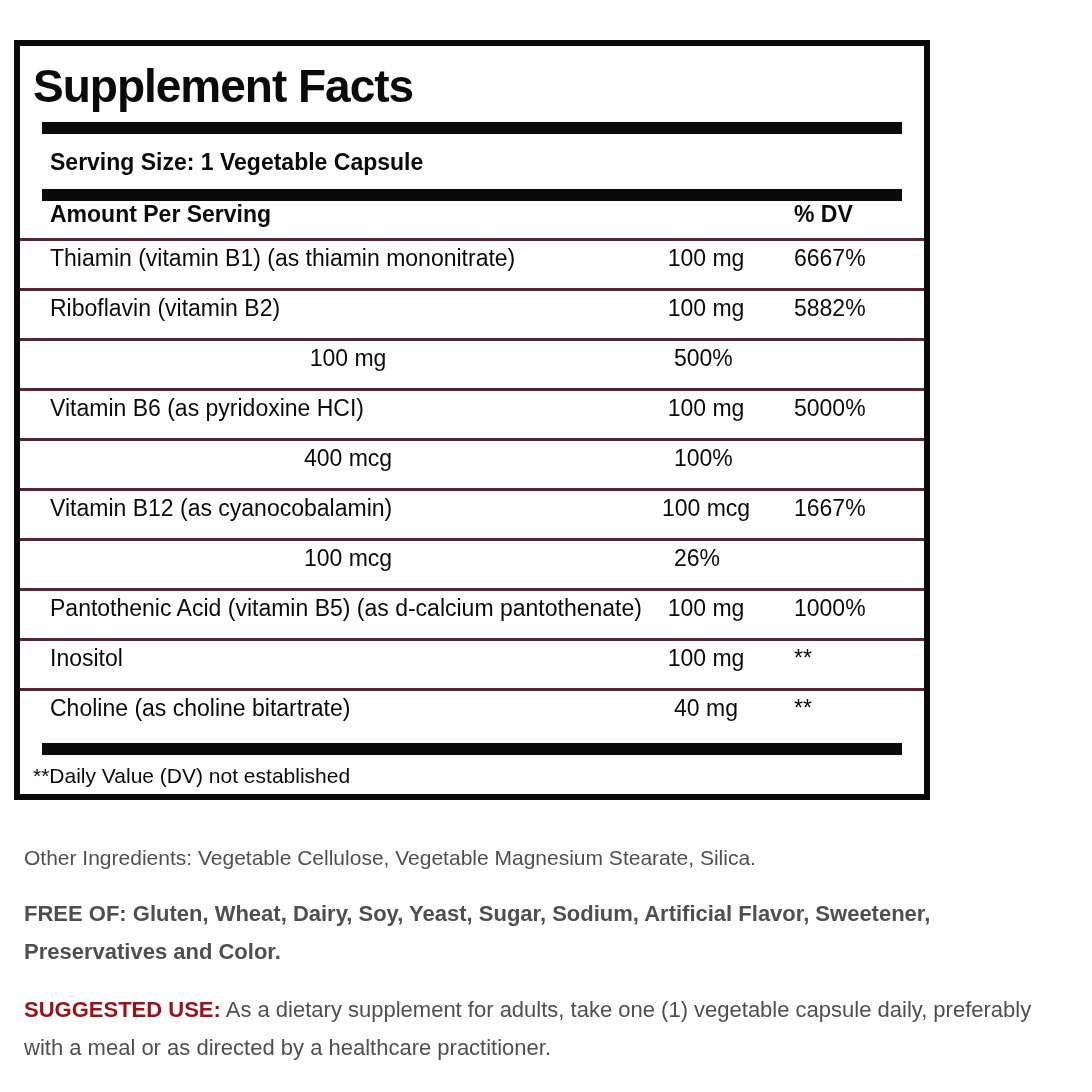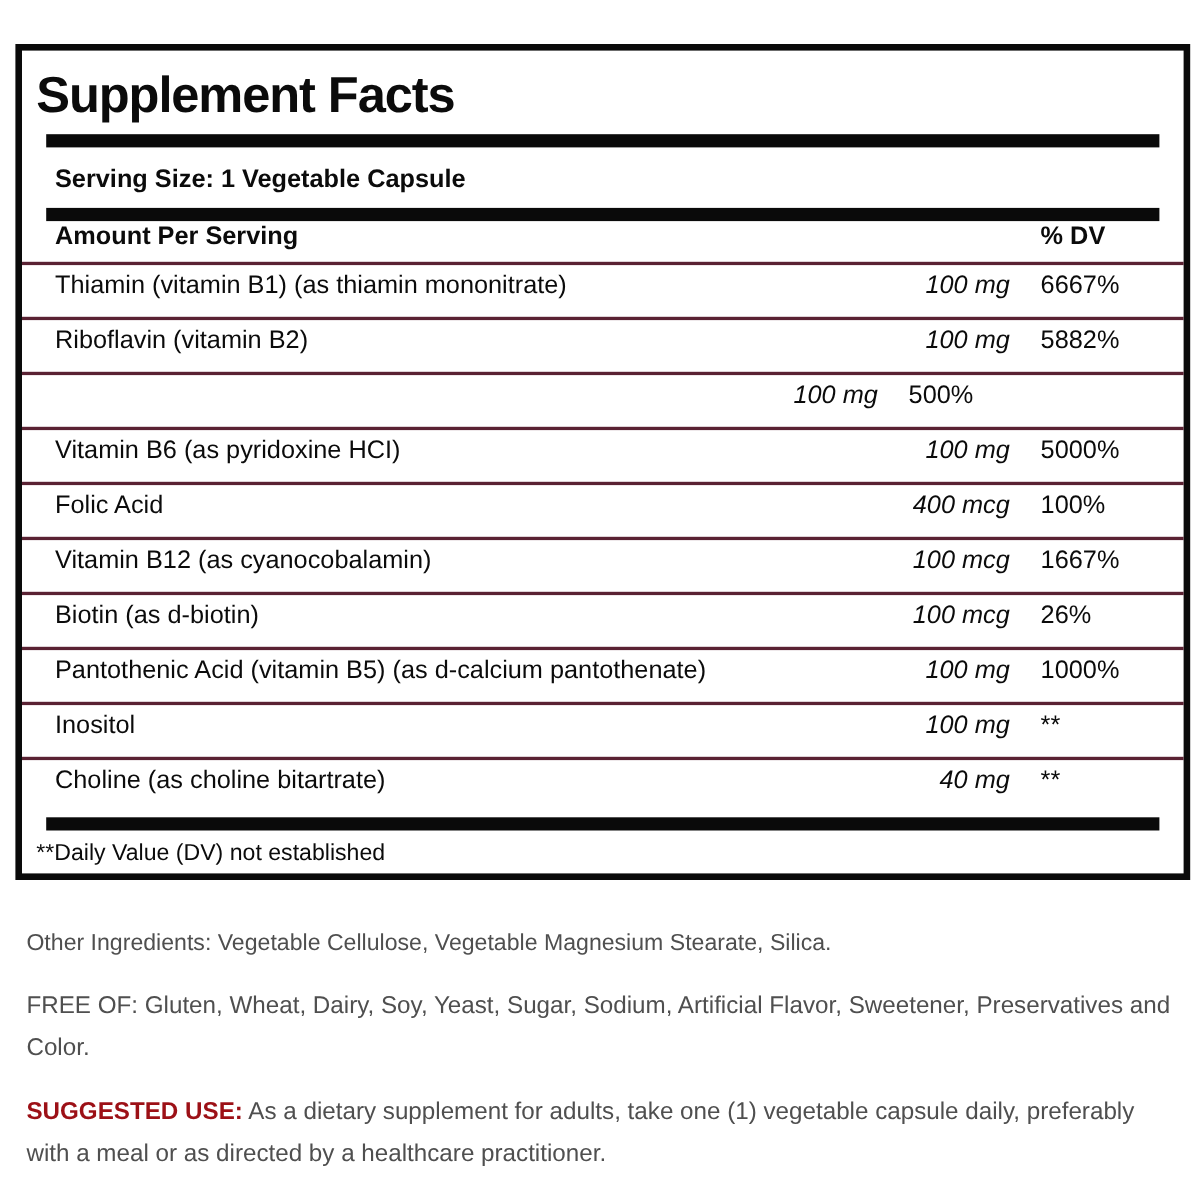--- a/index.html
+++ b/index.html
@@ -13,21 +13,21 @@
   body{
     width:1092px;height:1092px;
     background:#ffffff;
     font-family:"Liberation Sans", sans-serif;
     color:var(--ink);
     position:relative;
     overflow:hidden;
   }
   .facts-box{
     position:absolute;left:14px;top:40px;
-    width:1068px;height:760px;
+    width:916px;height:760px;
     box-sizing:border-box;
     border:6px solid var(--bar);
     background:#ffffff;
   }
   .title{
     margin:12px 20px 0 13px;
     font-size:46px;font-weight:bold;
     letter-spacing:-1px;line-height:56px;
     white-space:nowrap;
   }
@@ -49,36 +49,36 @@
   .thead{
     height:40px;
     font-weight:bold;
     border-bottom:3px solid var(--maroon);
   }
   .row{
     height:50px;
     border-bottom:3px solid var(--maroon);
   }
   .row.last{border-bottom:none;height:47px;}
-  .amount{text-align:right;white-space:nowrap;font-style:italic;}
+  .amount{text-align:center;white-space:nowrap;}
   .dv{padding-left:28px;white-space:nowrap;}
   .bar-foot{margin-top:5px;}
   .footnote{
     margin:8px 20px 0 13px;
     font-size:21px;line-height:25px;
   }
   .below{
     position:absolute;left:24px;top:845px;width:1044px;
   }
   .other-ing{
     font-size:21px;color:var(--gray);line-height:26px;
   }
   .free-of{
     margin-top:24px;
-    font-size:22px;font-weight:normal;color:var(--gray);line-height:38px;
+    font-size:22px;font-weight:bold;color:var(--gray);line-height:38px;
   }
   .suggested{
     margin-top:20px;
     font-size:22px;color:var(--gray);line-height:38px;
   }
   .suggested-label{color:var(--red);font-weight:bold;}
 </style>
 </head>
 <body>
 
@@ -112,33 +112,31 @@
     <div class="dv">500%</div>
   </div>
 
   <div class="row">
     <div class="name">Vitamin B6 (as pyridoxine HCI)</div>
     <div class="amount">100 mg</div>
     <div class="dv">5000%</div>
   </div>
 
   <div class="row">
-    <div class="name">Folic Acid</div>
     <div class="amount">400 mcg</div>
     <div class="dv">100%</div>
   </div>
 
   <div class="row">
     <div class="name">Vitamin B12 (as cyanocobalamin)</div>
     <div class="amount">100 mcg</div>
     <div class="dv">1667%</div>
   </div>
 
   <div class="row">
-    <div class="name">Biotin (as d-biotin)</div>
     <div class="amount">100 mcg</div>
     <div class="dv">26%</div>
   </div>
 
   <div class="row">
     <div class="name">Pantothenic Acid (vitamin B5) (as d-calcium pantothenate)</div>
     <div class="amount">100 mg</div>
     <div class="dv">1000%</div>
   </div>
 

